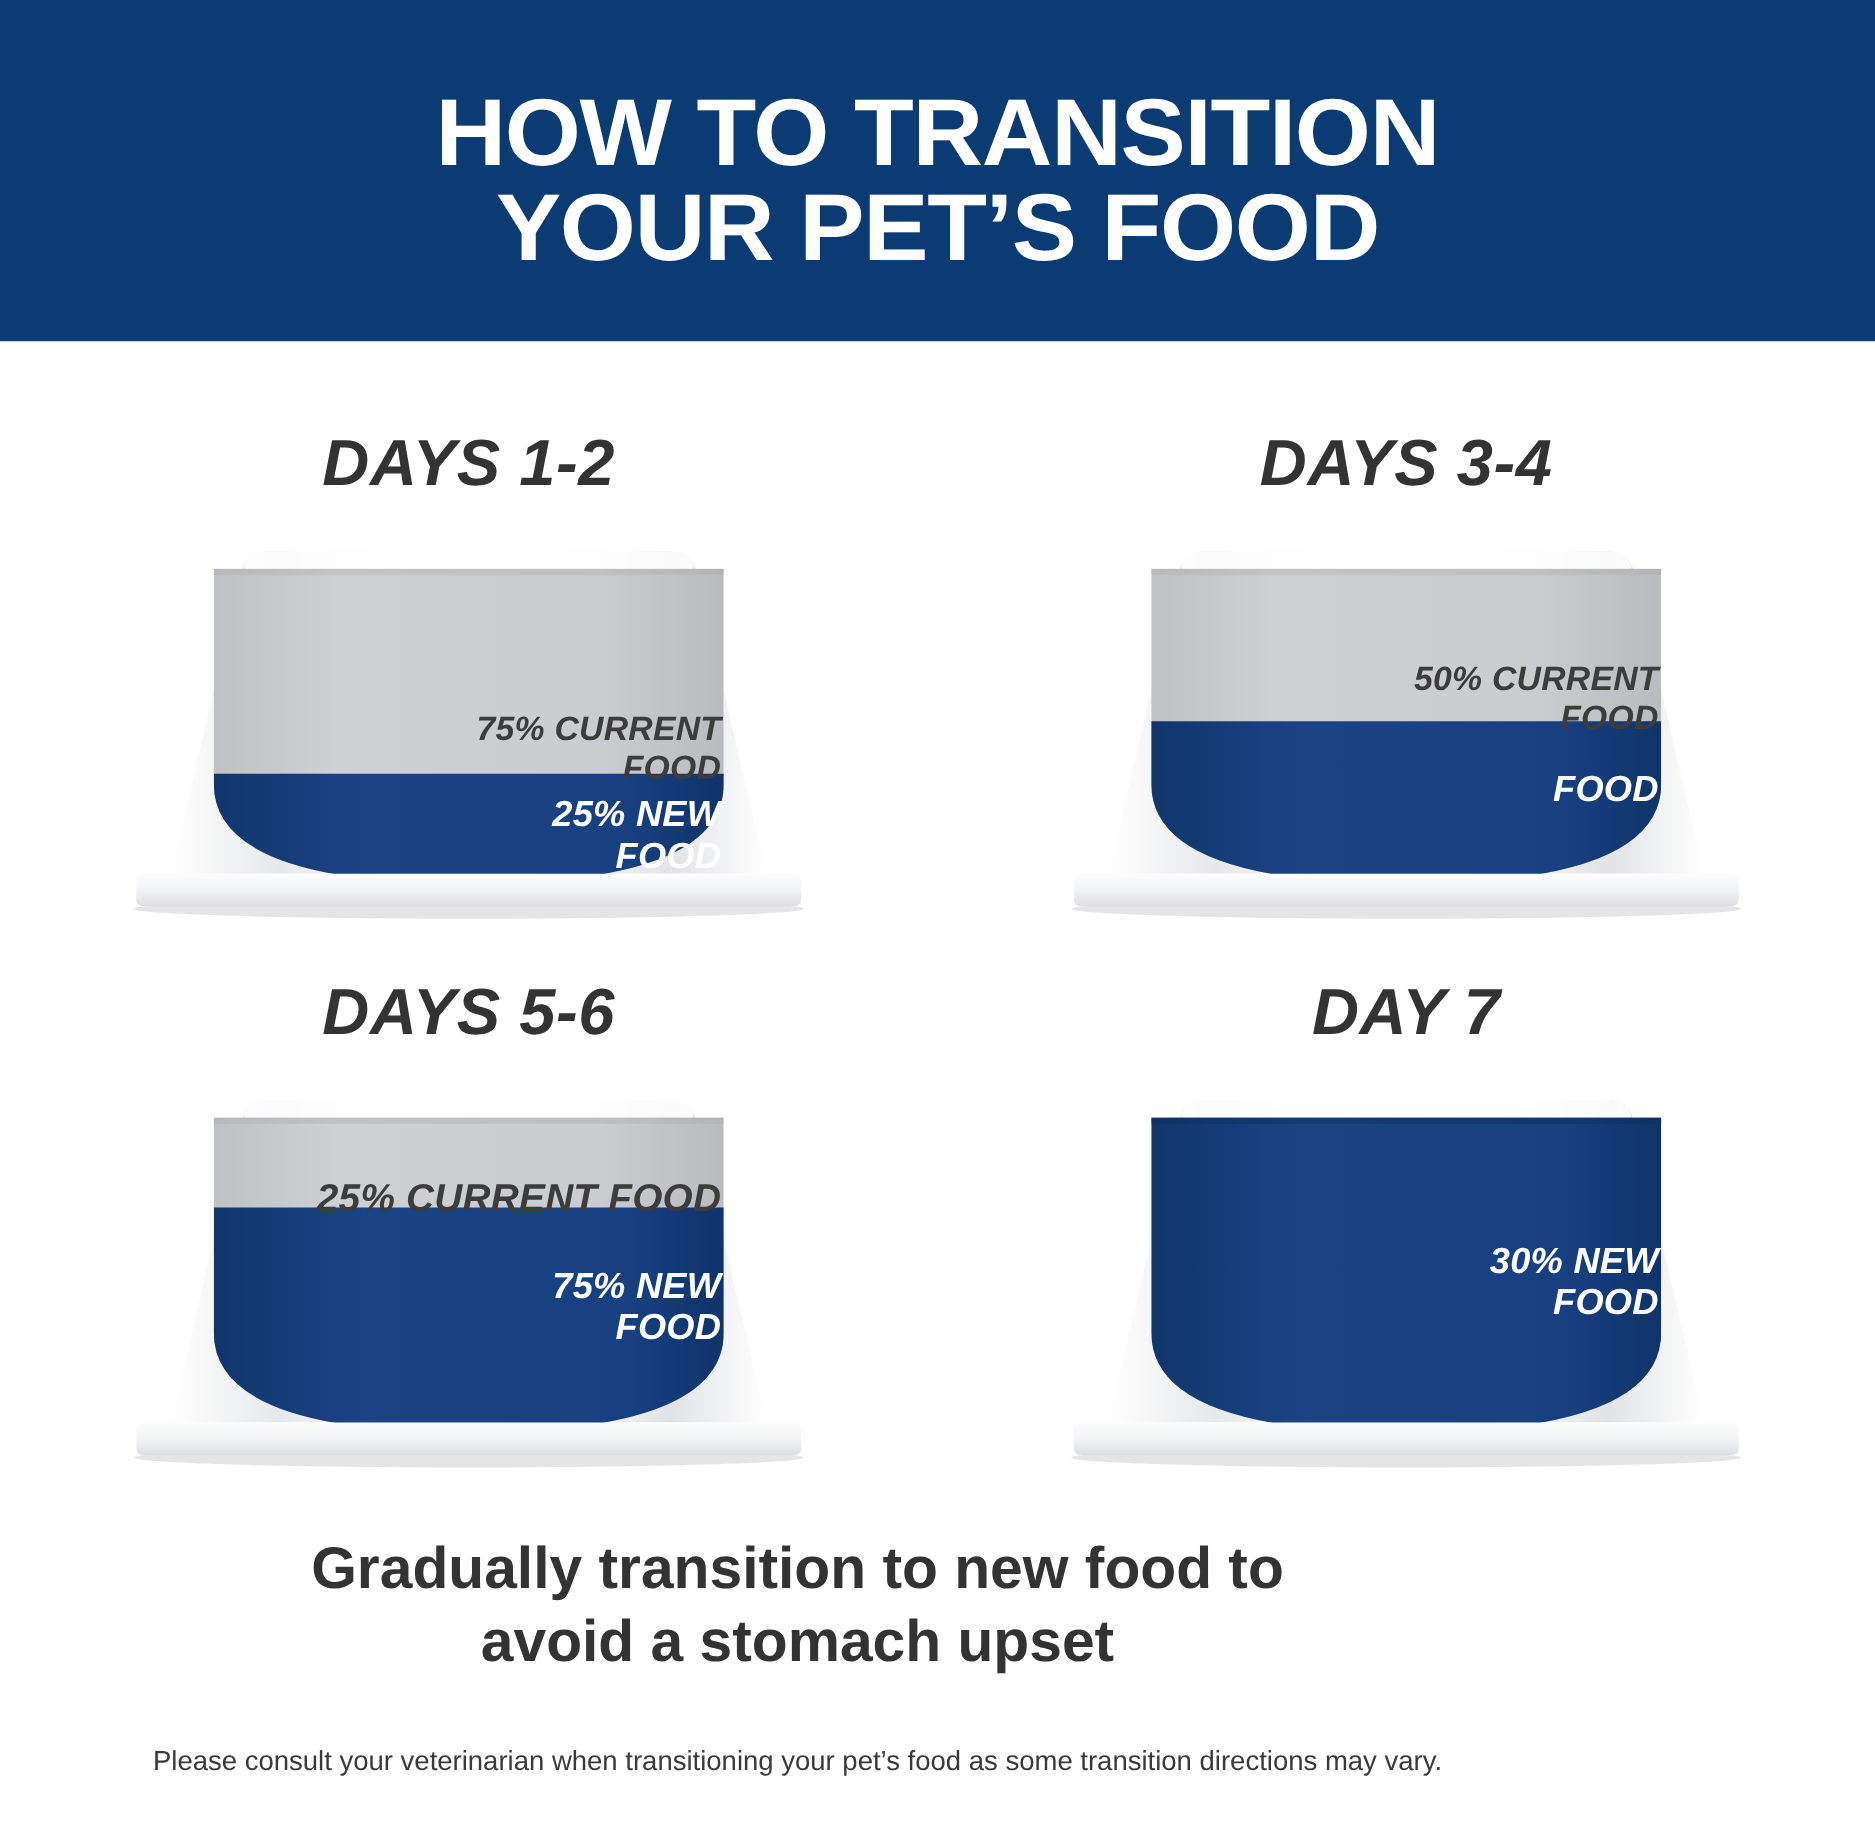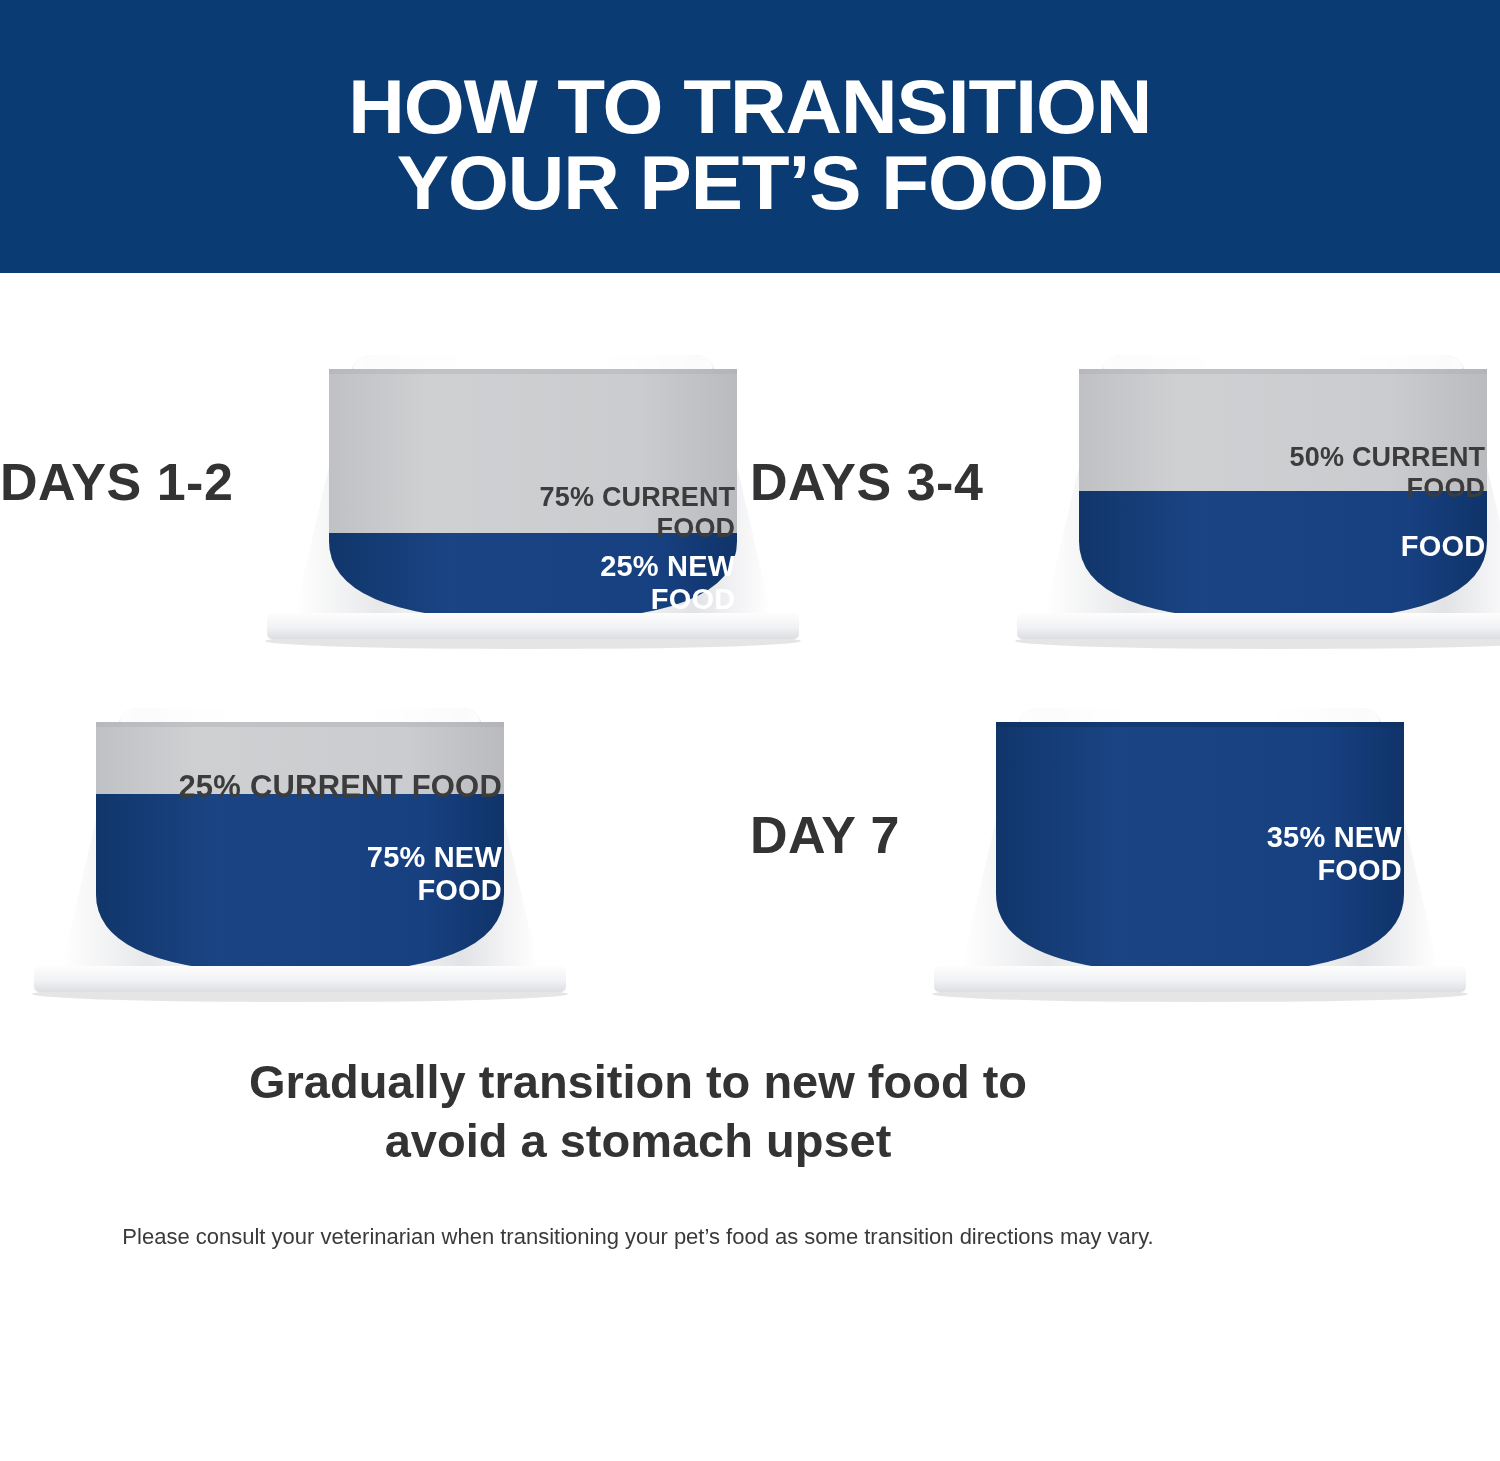--- a/index.html
+++ b/index.html
@@ -42,22 +42,23 @@
   
   .grid {
     width: 1500px;
     display: flex;
     flex-wrap: wrap;
   }
   .cell {
     width: 750px;
     box-sizing: border-box;
     display: flex;
-    flex-direction: row;
+    flex-direction: column;
     align-items: center;
+    font-style: italic;
   }
   .cell-row1 { padding-top: 72px; }
   .cell-row2 { padding-top: 46px; }
 
   .cell-title {
     color: #333333;
     font-weight: bold;
     font-size: 52px;
     letter-spacing: 0.5px;
     line-height: 1;
@@ -231,20 +232,21 @@
           <div>FOOD</div>
         </div>
         <div class="lbl lbl-new" style="top:160px;">
           <div>FOOD</div>
         </div>
       </div>
     </div>
   </div>
 
   <div class="cell cell-row2">
+    <div class="cell-title">DAYS 5-6</div>
     <div class="bowl">
       <svg class="bowl-svg" viewBox="0 0 600 307">
         <defs>
           <clipPath id="clip-inner3">
             <path d="M96,24 L504,24 L504,196 Q504,276 300,276 Q96,276 96,196 Z"></path>
           </clipPath>
         </defs>
         <ellipse cx="300" cy="296" rx="268" ry="8" fill="#000000" opacity="0.10"></ellipse>
         <path d="M62,268 L118,26 Q122,10 140,10 L460,10 Q478,10 482,26 L538,268 Z" fill="url(#g-shell1)"></path>
         <path d="M120,22 Q124,10 140,10 L460,10 Q476,10 480,22 L474,34 L126,34 Z" fill="#ffffff" opacity="0.85"></path>
@@ -280,21 +282,21 @@
         <path d="M62,268 L118,26 Q122,10 140,10 L460,10 Q478,10 482,26 L538,268 Z" fill="url(#g-shell1)"></path>
         <path d="M120,22 Q124,10 140,10 L460,10 Q476,10 480,22 L474,34 L126,34 Z" fill="#ffffff" opacity="0.85"></path>
         <g clip-path="url(#clip-inner4)">
           <rect x="90" y="20" width="420" height="264" fill="url(#g-blue1)"></rect>
         </g>
         <rect x="96" y="24" width="408" height="5" fill="#0c2f5e" opacity="0.45"></rect>
         <path d="M40,268 L560,268 Q566,268 566,274 L566,288 Q566,294 560,294 L40,294 Q34,294 34,288 L34,274 Q34,268 40,268 Z" fill="url(#g-base1)"></path>
       </svg>
       <div class="bowl-labels">
         <div class="lbl lbl-new" style="top:98px;">
-          <div>35% NEW</div>
+          <div>30% NEW</div>
           <div>FOOD</div>
         </div>
       </div>
     </div>
   </div>
 
 </div>
 
 <div class="footer">
   <div class="footer-tagline">

